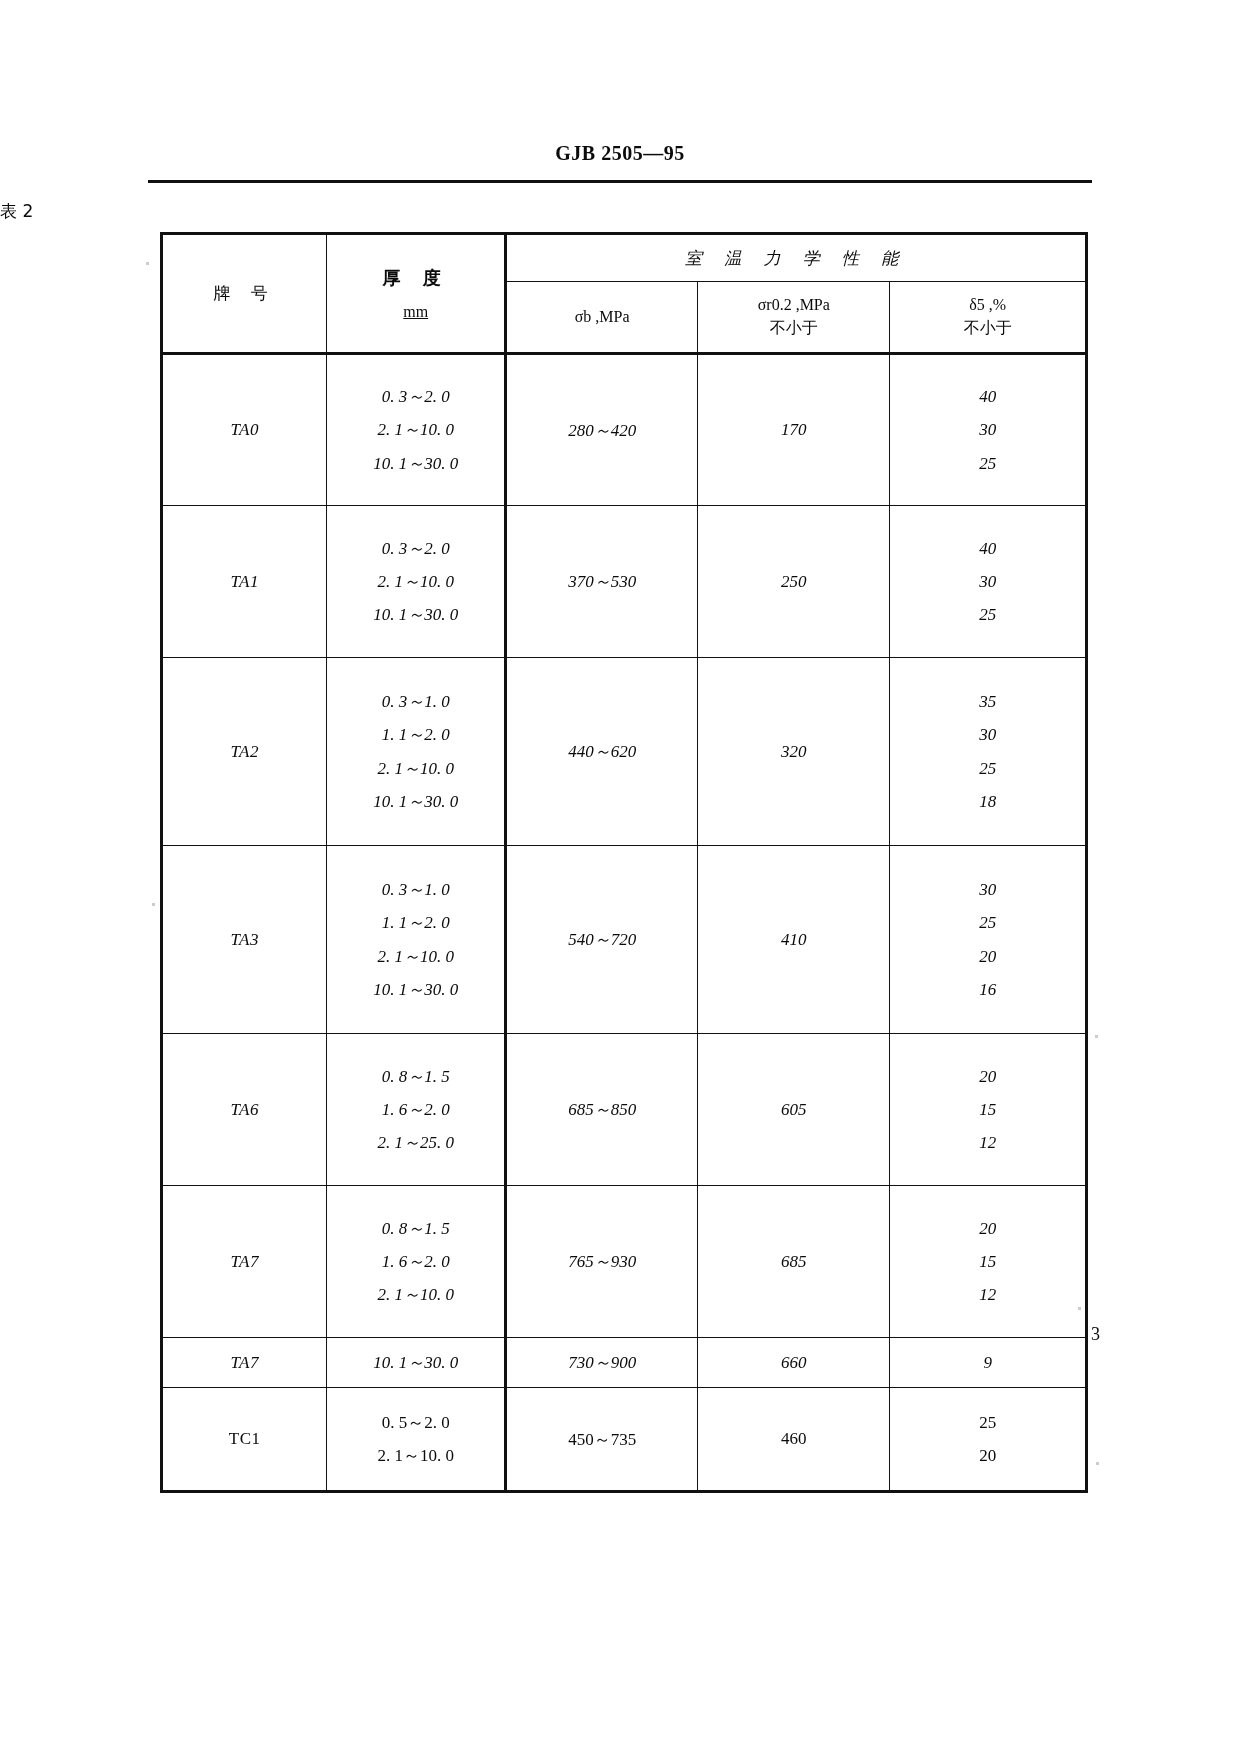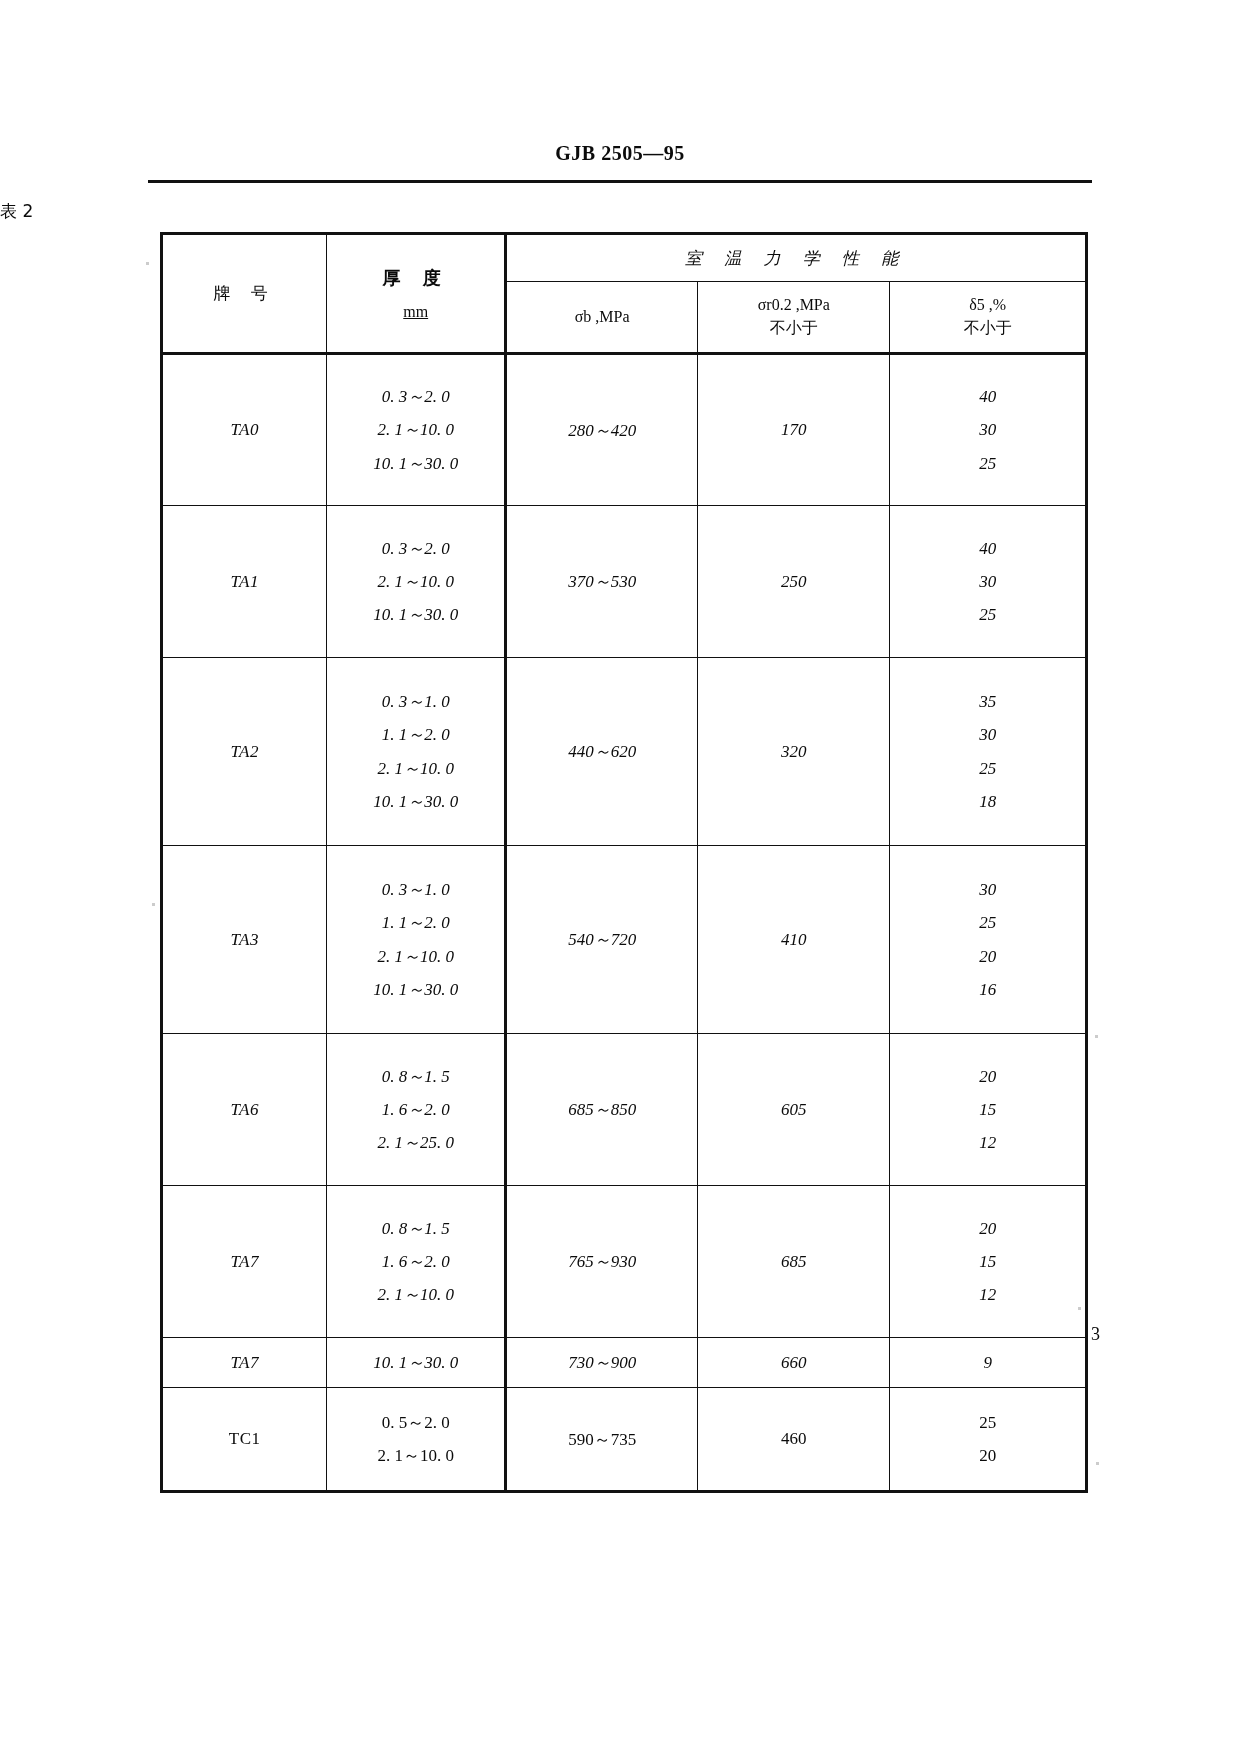--- a/index.html
+++ b/index.html
@@ -346,21 +346,21 @@
         </tr>
 
         <tr class="row-h-2">
           <td class="bl-thick bb-thick br-thin grade-cell">TC1</td>
           <td class="bb-thick br-thick">
             <div class="stack">
               <span class="line">0. 5～2. 0</span>
               <span class="line">2. 1～10. 0</span>
             </div>
           </td>
-          <td class="bb-thick br-thin val-cell">590～735</td>
+          <td class="bb-thick br-thin val-cell">450～735</td>
           <td class="bb-thick br-thin val-cell">460</td>
           <td class="bb-thick br-thick">
             <div class="stack">
               <span class="line">25</span>
               <span class="line">20</span>
             </div>
           </td>
         </tr>
 
       </tbody>

